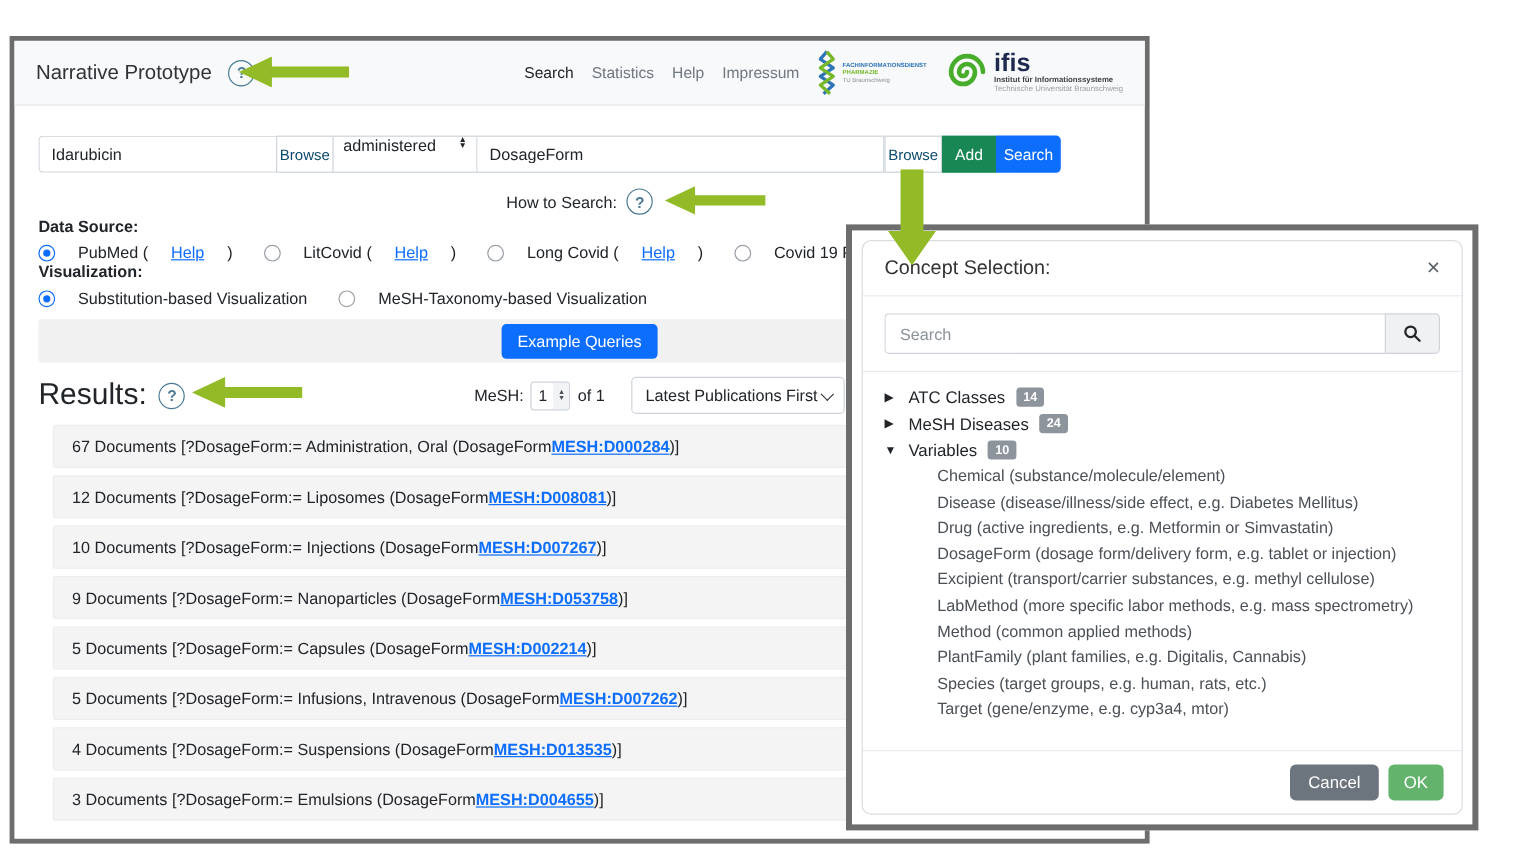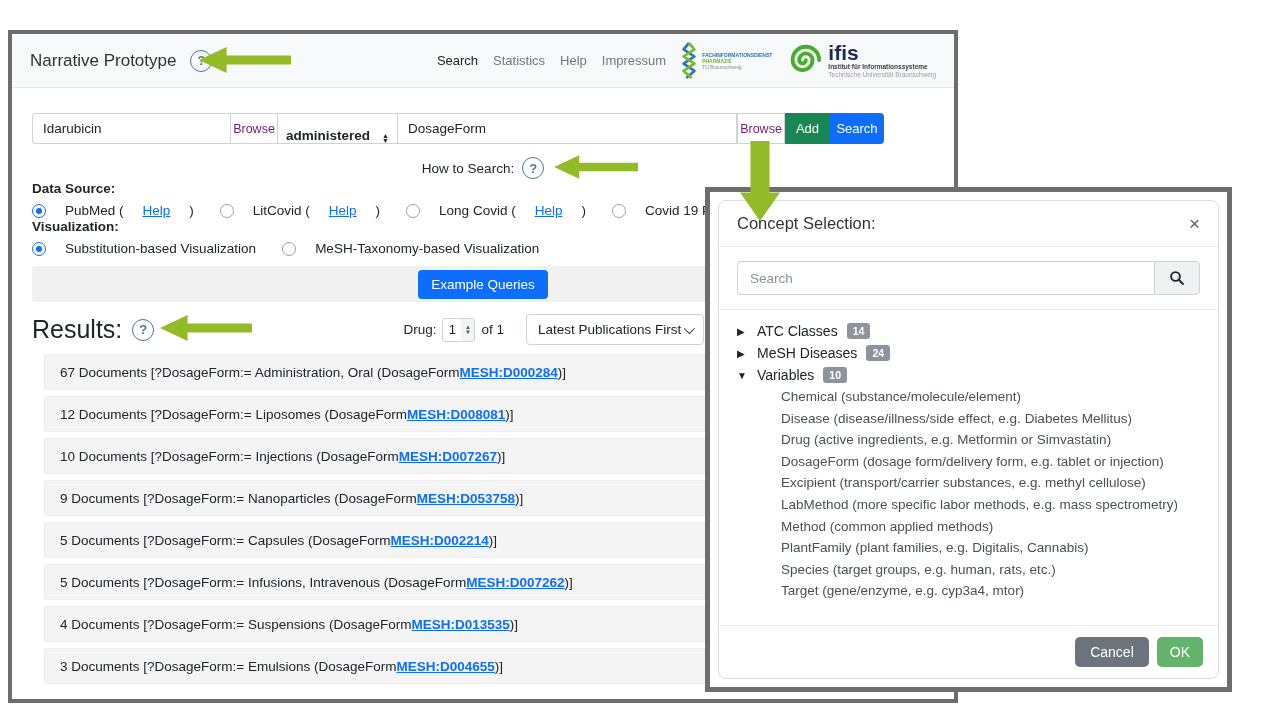--- a/index.html
+++ b/index.html
@@ -33,24 +33,24 @@
   .logo-ifis-text { display:flex; flex-direction:column; line-height:8px; }
   .logo-ifis-text .name { font-size:21px; font-weight:bold; color:#1f2a50; line-height:20px; }
   .logo-ifis-text .s1 { font-size:6.5px; font-weight:bold; color:#3a3f44; }
   .logo-ifis-text .s2 { font-size:6.5px; color:#9aa0a6; }
 
   
   .search-row { display:flex; margin:25px 70px 0 20px; height:31px; font-size:13.5px; }
   .search-row input { font-family:inherit; font-size:13.5px; color:#212529; outline:none; }
   .term-input { width:198px; border:1px solid #ced4da; border-right:none;
     border-radius:4px 0 0 4px; padding:0 10px; }
-  .btn-browse { width:48px; background:#fff; border:1px solid #ced4da; color:#701a75;
+  .btn-browse { width:48px; background:#fff; border:1px solid #ced4da; color:#0c4a6e;
     font-size:12.5px; cursor:pointer; display:flex; align-items:center; justify-content:center; }
   .relation-select { width:120px; border:1px solid #ced4da; border-left:none;
-    display:flex; align-items:flex-end; justify-content:space-between; padding:0 8px; cursor:pointer;font-weight:bold; }
+    display:flex; align-items:flex-start; justify-content:space-between; padding:0 8px; cursor:pointer; }
   .updown { display:flex; flex-direction:column; line-height:5px; font-size:7px; color:#212529; }
   .concept-input { flex:1; border:1px solid #ced4da; border-left:none; padding:0 10px; }
   .btn-add { width:45px; background:#198754; color:#fff; border:none; font-size:13px; cursor:pointer; }
   .btn-search { width:54px; background:#0d6efd; color:#fff; border:none; font-size:13px;
     border-radius:0 4px 4px 0; cursor:pointer; }
 
   
   .how-row { display:flex; justify-content:center; margin-top:12px; height:24px; }
   .how-group { position:relative; display:inline-flex; align-items:center; gap:8px; font-size:13.5px; }
   .how-group .arrow-abs { position:absolute; left:calc(100% + 10px); top:-1px; }
@@ -243,21 +243,21 @@
 
     <div class="results-toolbar">
       <span class="results-title">Results:</span>
       <span class="qicon">?</span>
       <span class="arrow-left-inline">
         <svg width="92" height="26" viewBox="0 0 100 28">
             <polygon points="0,14 30,0 30,9 100,9 100,19 30,19 30,28" fill="#93ba27"></polygon>
           </svg>
       </span>
       <span class="spacer"></span>
-      <span class="page-label">Drug:</span>
+      <span class="page-label">MeSH:</span>
       <span class="page-box">
         <span class="page-val">1</span>
         <span class="page-spin">
             <span>▲</span>
             <span>▼</span>
           </span>
       </span>
       <span class="of-label">of 1</span>
       <span class="sort-select">
         <span>Latest Publications First</span>

